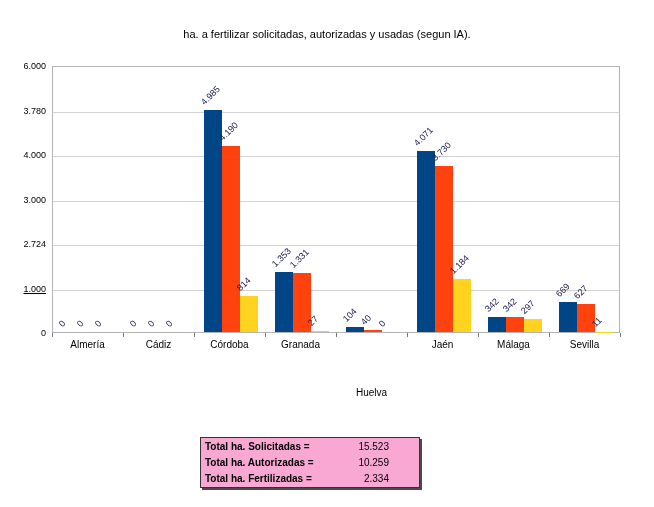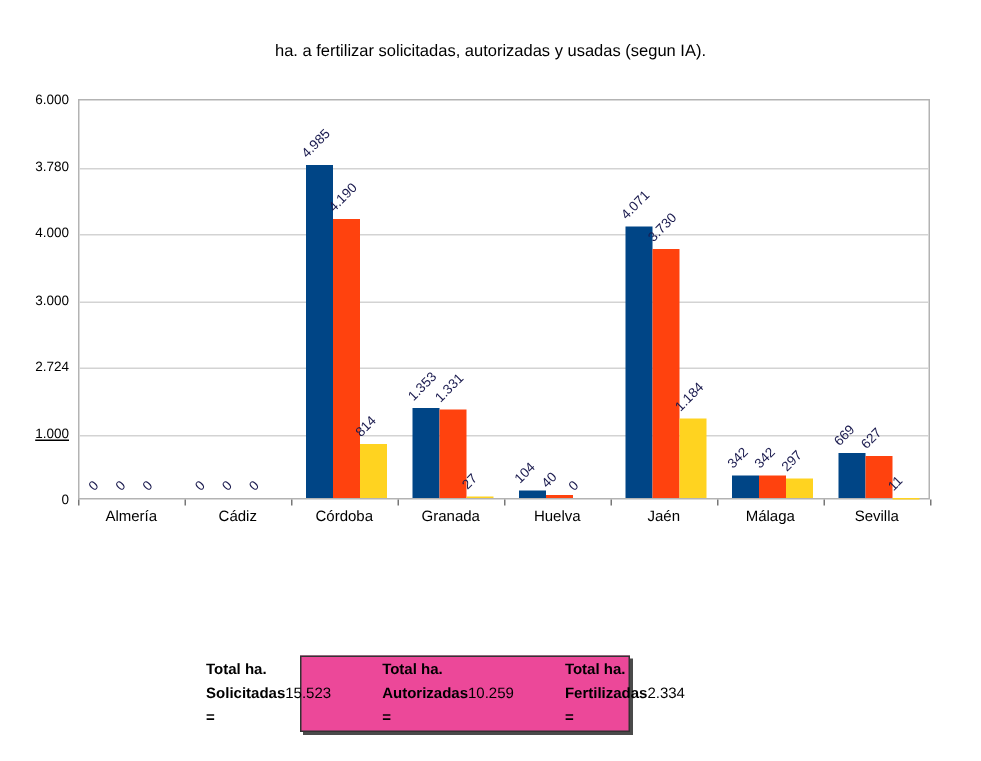--- a/index.html
+++ b/index.html
@@ -36,23 +36,23 @@
   .legend{
     position:absolute;left:63px;top:367px;width:550px;height:47px;
     background:#e2e2e2;border:1px solid #333;box-sizing:border-box;
     box-shadow:3px 3px 0 0 #4a4a4a;
     display:flex;align-items:center;justify-content:space-around;padding:0 8px;
   }
   .legend-entry{display:flex;align-items:center;gap:4px;font-size:10px;}
   .swatch{width:8px;height:8px;display:inline-block;}
   .totals{
     position:absolute;left:200px;top:437px;width:220px;height:51px;
-    background:#ec4899;border:1px solid #333;box-sizing:border-box;
+    background:#f9a8d4;border:1px solid #333;box-sizing:border-box;
     box-shadow:2px 2px 0 0 #4a4a4a;
-    display:flex;flex-direction:row;justify-content:center;
+    display:flex;flex-direction:column;justify-content:center;
   }
   .total-row{
     display:flex;justify-content:space-between;align-items:center;
     font-size:10px;line-height:16px;padding:0 30px 0 4px;
   }
   .total-label{font-weight:bold;}
   .total-value{text-align:right;}
 </style>
 </head>
 <body>
@@ -194,21 +194,21 @@
       <div class="xtickmark" style="left: 265px;"></div>
       <div class="xtickmark" style="left: 336px;"></div>
       <div class="xtickmark" style="left: 407px;"></div>
       <div class="xtickmark" style="left: 478px;"></div>
       <div class="xtickmark" style="left: 549px;"></div>
       <div class="xtickmark" style="left: 620px;"></div>
       <div class="xlabel" style="left: 52px;">Almería</div>
       <div class="xlabel" style="left: 123px;">Cádiz</div>
       <div class="xlabel" style="left: 194px;">Córdoba</div>
       <div class="xlabel" style="left: 265px;">Granada</div>
-      <div class="xlabel" style="left: 336px;">Huelva</div>
+      <div class="xlabel" style="left: 336px; margin-top: 48px;">Huelva</div>
       <div class="xlabel" style="left: 407px;">Jaén</div>
       <div class="xlabel" style="left: 478px;">Málaga</div>
       <div class="xlabel" style="left: 549px;">Sevilla</div>
     </div>
   <div class="totals" id="totals">
       <div class="total-row">
         <span class="total-label">Total ha. Solicitadas =</span>
         <span class="total-value">15.523</span>
       </div>
       <div class="total-row">

